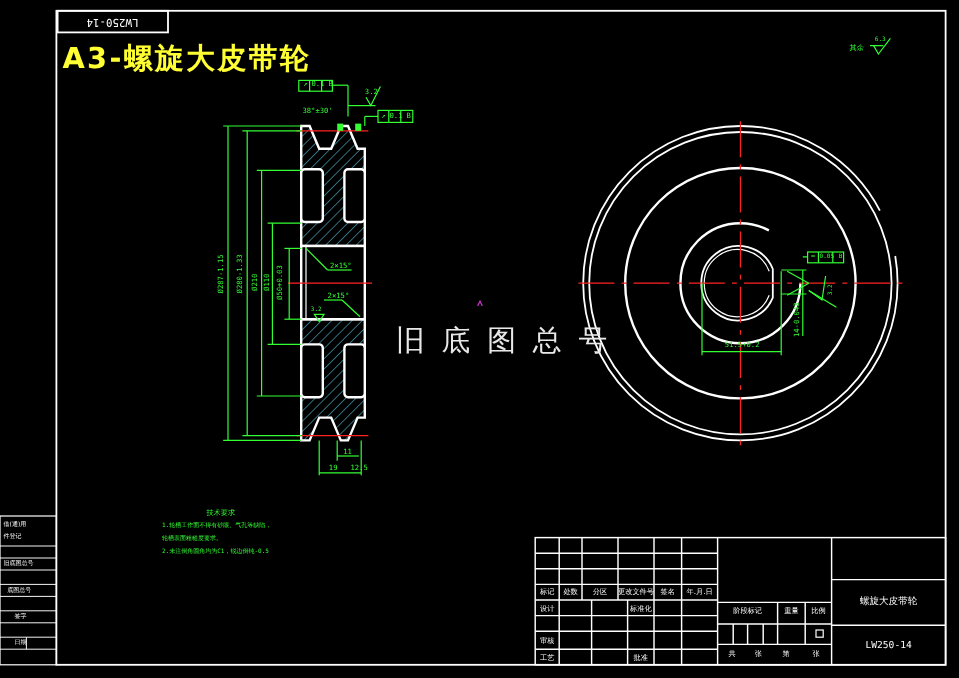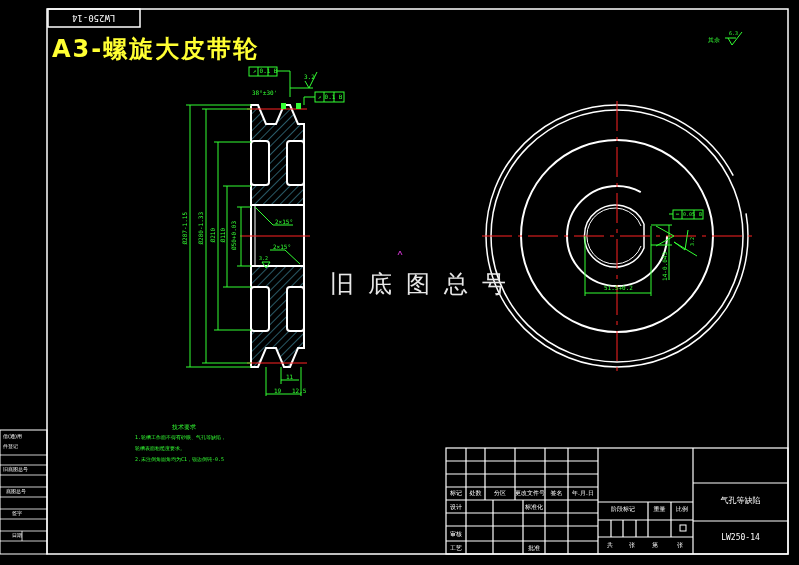--- a/index.html
+++ b/index.html
@@ -246,14 +246,14 @@
 
 <div class="tb" style="left:598px;top:505px;width:50px;font-size:6px;">阶段标记</div>
 <div class="tb" style="left:648px;top:505px;width:23px;font-size:6px;">重量</div>
 <div class="tb" style="left:671px;top:505px;width:22px;font-size:6px;">比例</div>
 
 <div class="tb" style="left:600px;top:541px;width:20px;font-size:6px;">共</div>
 <div class="tb" style="left:622px;top:541px;width:20px;font-size:6px;">张</div>
 <div class="tb" style="left:645px;top:541px;width:20px;font-size:6px;">第</div>
 <div class="tb" style="left:670px;top:541px;width:20px;font-size:6px;">张</div>
 
-<div class="tb" style="left:693px;top:495px;width:95px;font-size:8px;">气孔等缺陷</div>
+<div class="tb" style="left:693px;top:495px;width:95px;font-size:8px;">螺旋大皮带轮</div>
 <div class="tb" style="left:693px;top:533px;width:95px;font-size:8px;font-family:'DejaVu Sans Mono',monospace;">LW250-14</div>
 
 </body></html>

